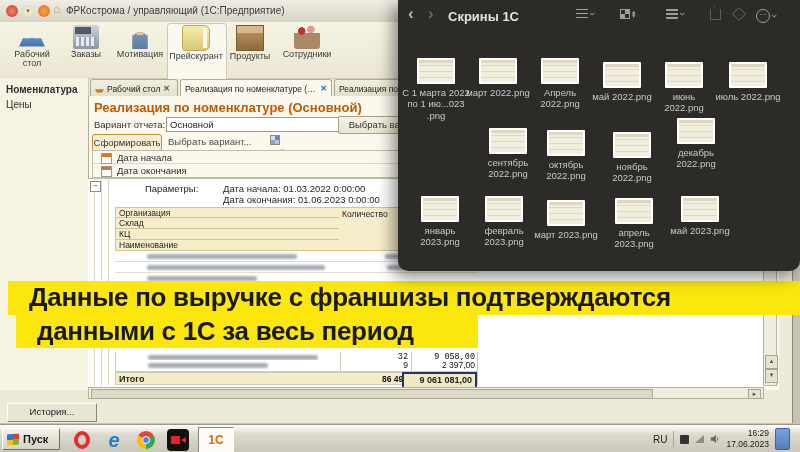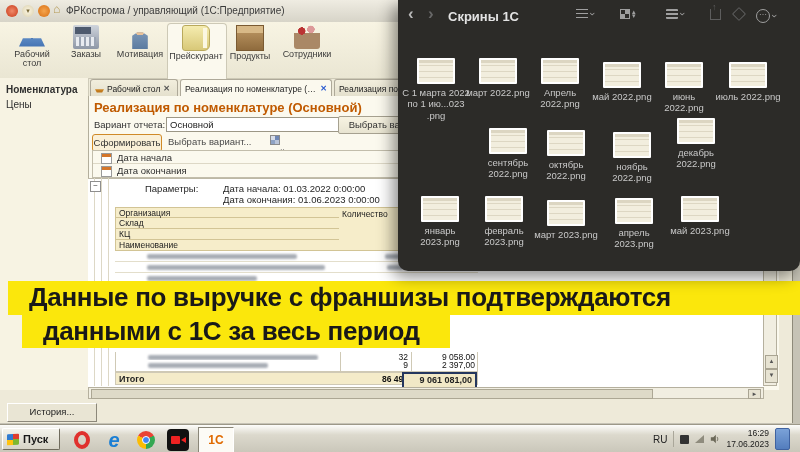--- a/index.html
+++ b/index.html
@@ -98,21 +98,21 @@
   .tag-ico{width:8px;height:8px;border:1px solid #5d5d5d;transform:rotate(45deg);border-radius:1px;}
   .more-ico{width:12px;height:12px;border:1px solid #9f9f9f;border-radius:50%;font-size:8px;line-height:10px;text-align:center;color:#9f9f9f;}
   .file{text-align:center;}
   .thumb{width:38px;height:26px;margin:0 auto;background:#fff;padding:2px;box-sizing:border-box;border-radius:1px;}
   .thumb .inner{width:100%;height:100%;background:#f2eede;background-image:linear-gradient(#dcd6c2 0 3px,transparent 3px),repeating-linear-gradient(180deg,transparent 0 5px,#ddd7c3 5px 6px);}
   .fname{font-size:9.5px;color:#c9c9c9;line-height:1.2;margin-top:3px;}
 
   
   .banner-strip{background:#fbe70c;z-index:40;color:#191919;font-weight:bold;font-size:26px;line-height:32px;padding-left:21px;box-sizing:border-box;white-space:nowrap;letter-spacing:-0.3px;}
   #banner1{left:8px;top:281px;width:792px;height:34px;}
-  #banner2{left:22px;top:315px;width:428px;height:33px;}
+  #banner2{left:16px;top:315px;width:462px;height:33px;}
 
   
   #taskbar{left:0;top:424px;width:800px;height:28px;background:linear-gradient(#fdfdfb,#dcd9cd 35%,#c9c6b9);border-top:1px solid #9c9888;z-index:60;}
   #start-btn{left:2px;top:3px;width:58px;height:22px;background:linear-gradient(#f4f3ec,#d6d3c6);border:1px solid;border-color:#fff #6f6b5d #6f6b5d #fff;border-radius:2px;display:flex;align-items:center;gap:4px;padding-left:4px;box-sizing:border-box;}
   #start-btn .t{font-size:11px;font-weight:bold;color:#1a1a1a;}
   .winflag{width:12px;height:11px;background:conic-gradient(#e03c2d 0 25%,#7db72f 0 50%,#ffc20e 0 75%,#2f7bd1 0);border-radius:1px;transform:skewY(-4deg);}
   .qicon{top:3px;width:24px;height:24px;display:flex;align-items:center;justify-content:center;}
   .opera-o{width:16px;height:18px;border:4px solid #e0312e;border-radius:50%;box-sizing:border-box;}
   .ie-e{font-size:20px;font-weight:bold;color:#1b7fd4;font-style:italic;line-height:20px;}
   .chrome-c{width:18px;height:18px;border-radius:50%;background:conic-gradient(from -60deg,#ea4335 0 120deg,#34a853 0 240deg,#fbbc05 0 360deg);position:relative;}
@@ -237,21 +237,21 @@
       <span class="blurbar" style="left:270px;width:18px;"></span>
     </div>
     <div class="abs drow" style="top:262px;">
       <span class="blurbar" style="left:32px;width:178px;"></span>
       <span class="blurbar" style="left:272px;width:16px;"></span>
     </div>
     <div class="abs drow" style="top:273px;">
       <span class="blurbar" style="left:32px;width:110px;"></span>
     </div>
 
-    <div class="abs brow" style="top:352px;">
+    <div class="abs brow" style="top:352px;font-family:Liberation Mono, monospace;">
       <span class="blurbar" style="left:32px;width:170px;"></span>
       <span class="vline" style="left:224px;"></span>
       <span class="vline" style="left:295px;"></span>
       <span class="numcell" style="left:226px;width:66px;">32</span>
       <span class="numcell" style="left:297px;width:62px;">9 058,00</span>
     </div>
     <div class="abs brow" style="top:360px;">
       <span class="blurbar" style="left:32px;width:120px;"></span>
       <span class="vline" style="left:224px;"></span>
       <span class="vline" style="left:295px;"></span>

